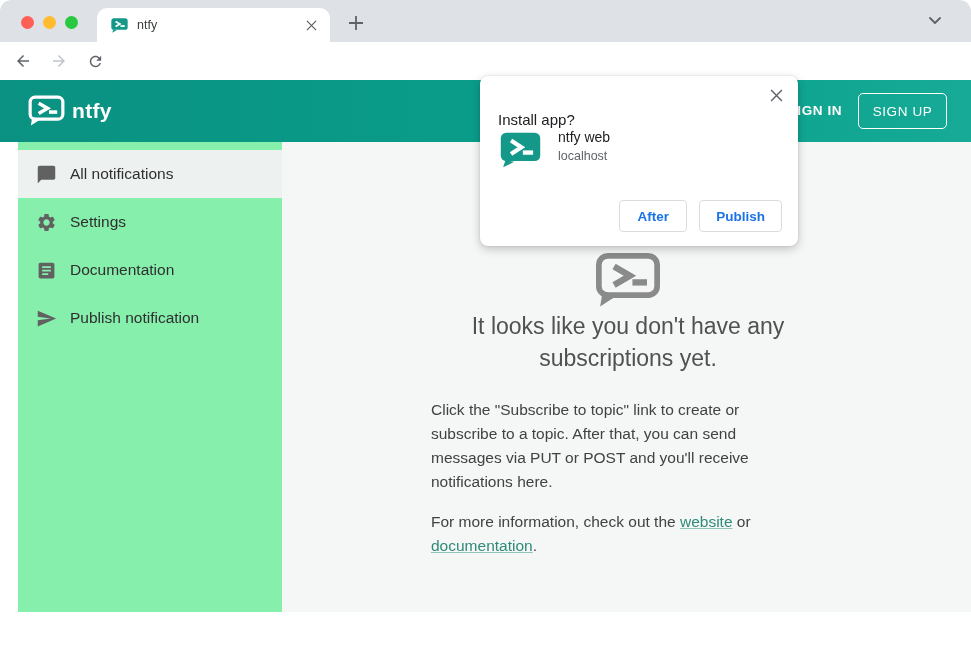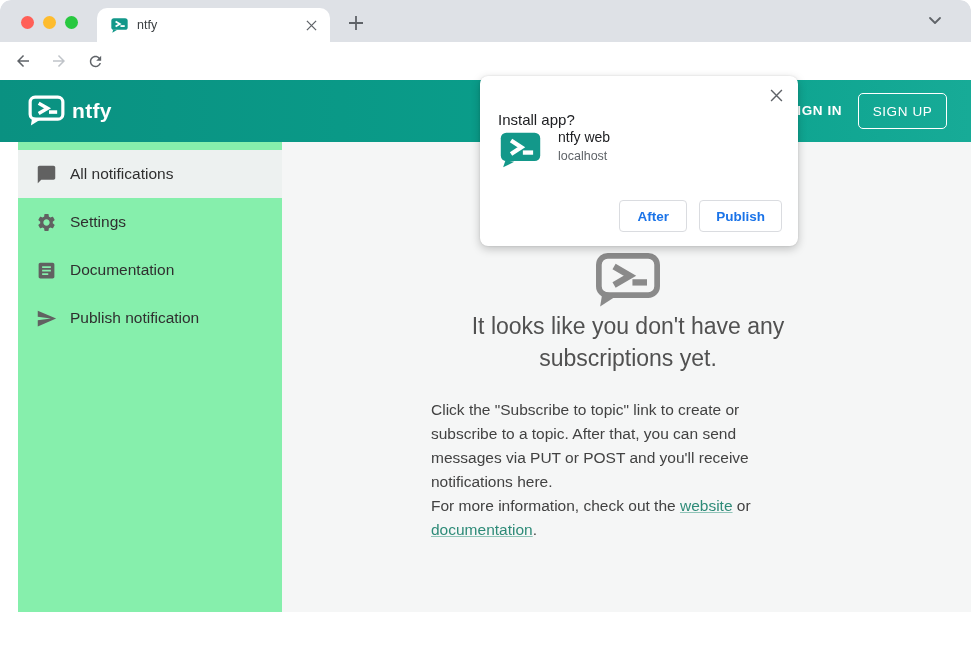--- a/index.html
+++ b/index.html
@@ -39,21 +39,21 @@
   .sidebar { position:absolute; top:142px; left:0; width:278px; height:526px; background:#86efac; border-right:6px solid #7f1d1d; padding-top:8px;margin-left:18px; }
   .side-item { height:48px; display:flex; align-items:center; padding-left:16px; cursor:pointer; }
   .side-item.selected { background:#edf1f0; }
   .side-icon { width:24px; height:24px; margin-right:12px; display:flex; align-items:center; justify-content:center; color:#616161; }
   .side-label { font-size:15.5px; color:#2f2f2f; }
   
   .main { position:absolute; top:142px; left:282px; width:692px; height:526px; background:#f5f6f6; }
   .empty-icon { position:absolute; left:50%; top:110px; transform:translateX(-50%); }
   .empty-heading { position:absolute; left:50%; top:168px; transform:translateX(-50%); width:430px; text-align:center; font-size:23px; line-height:32px; color:#515151; }
   .empty-text { position:absolute; left:149px; top:256px; width:354px; font-size:15.5px; line-height:24px; color:#424242; }
-  .empty-text p + p { }
+  .empty-text p + p { margin-top:16px; }
   .empty-text a { color:#2e8b78; text-decoration:underline; text-decoration-color:#8fc4b8; cursor:pointer; }
   
   .popup { position:absolute; left:480px; top:76px; width:318px; height:170px; background:#ffffff; border-radius:8px; box-shadow:0 3px 10px rgba(0,0,0,.22), 0 0 2px rgba(0,0,0,.12); z-index:20; }
   .popup-title { position:absolute; left:18px; top:15px; font-size:15px; color:#202124;margin-top:20px; }
   .popup-close { position:absolute; right:12px; top:9px; width:20px; height:20px; display:flex; align-items:center; justify-content:center; cursor:pointer; }
   .popup-appicon { position:absolute; left:20px; top:54px; }
   .popup-appname { position:absolute; left:78px; top:53px; font-size:14px; color:#202124; }
   .popup-origin { position:absolute; left:78px; top:73px; font-size:12.5px; color:#5f6368; }
   .popup-buttons { position:absolute; right:16px; bottom:14px; display:flex; gap:12px; }
   .popup-btn { height:32px; padding:0 16px; min-width:68px; background:#ffffff; border:1px solid #dadce0; border-radius:4px; color:#1a73e8; font-size:13.5px; font-weight:bold; font-family:"Liberation Sans", sans-serif; cursor:pointer; display:flex; align-items:center; justify-content:center; }

